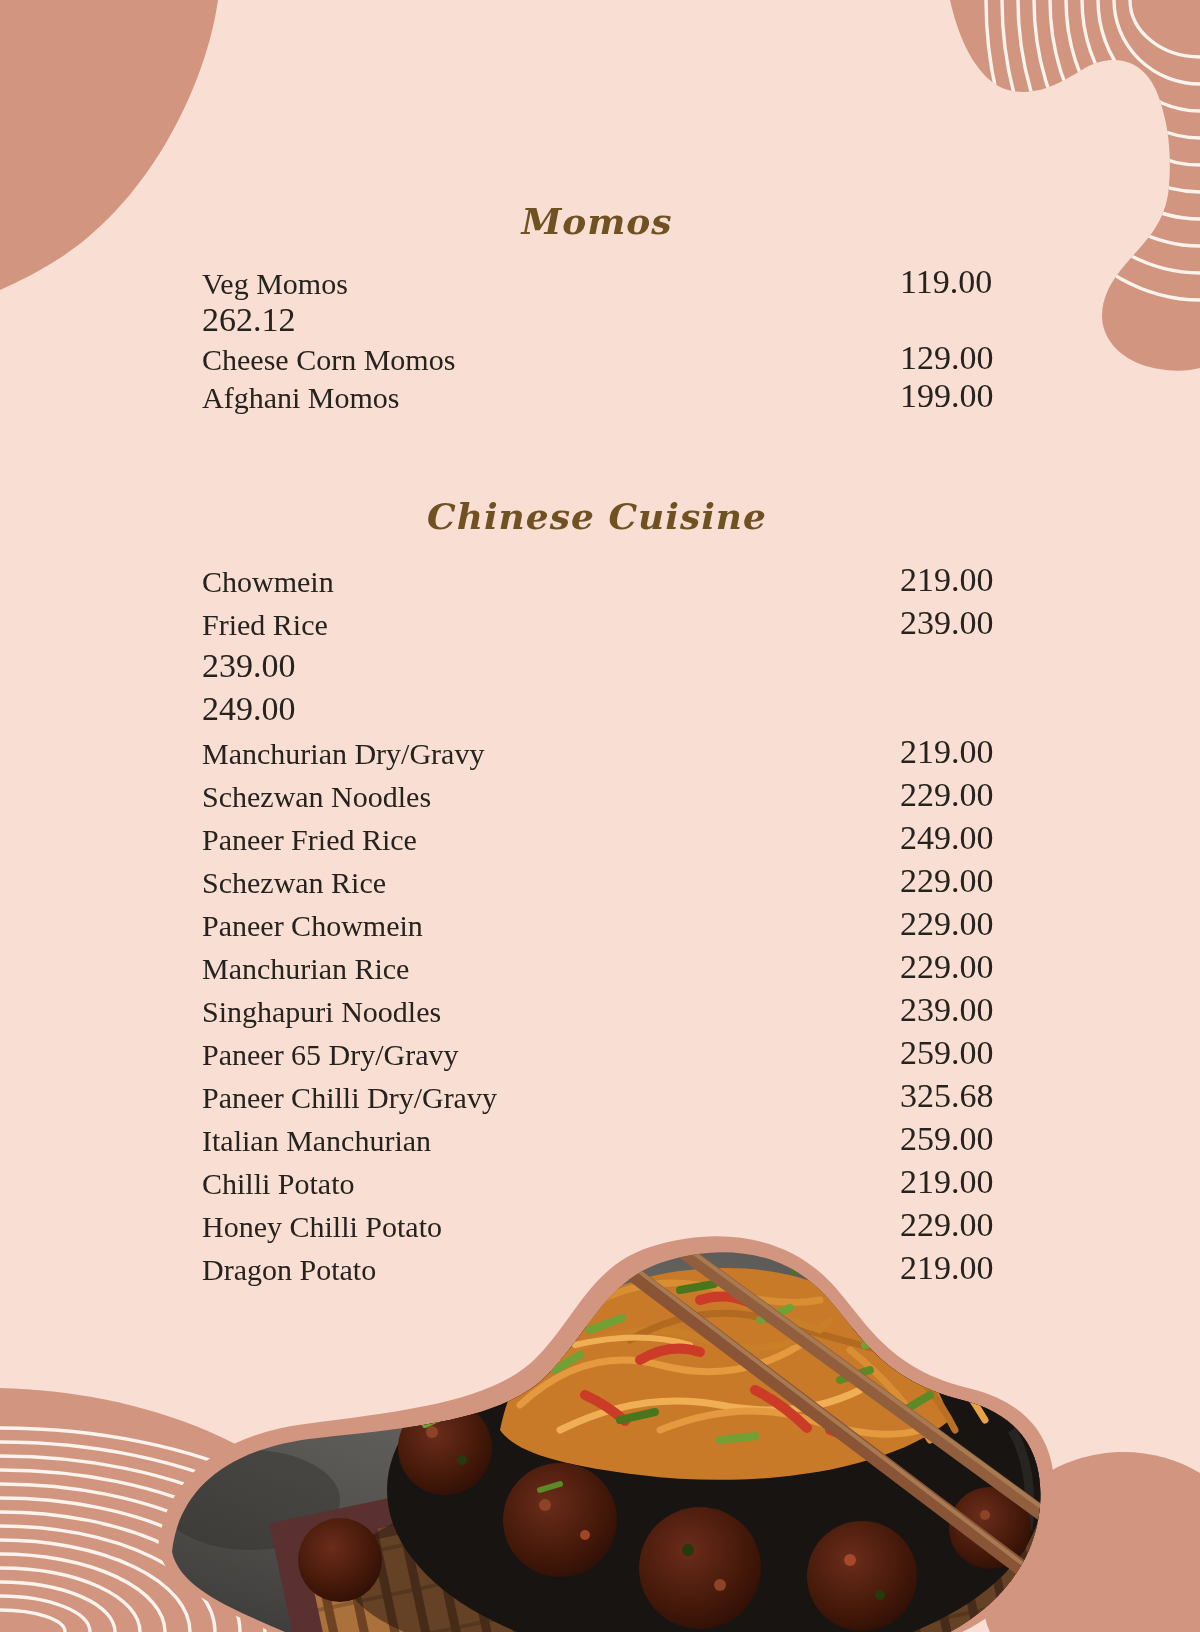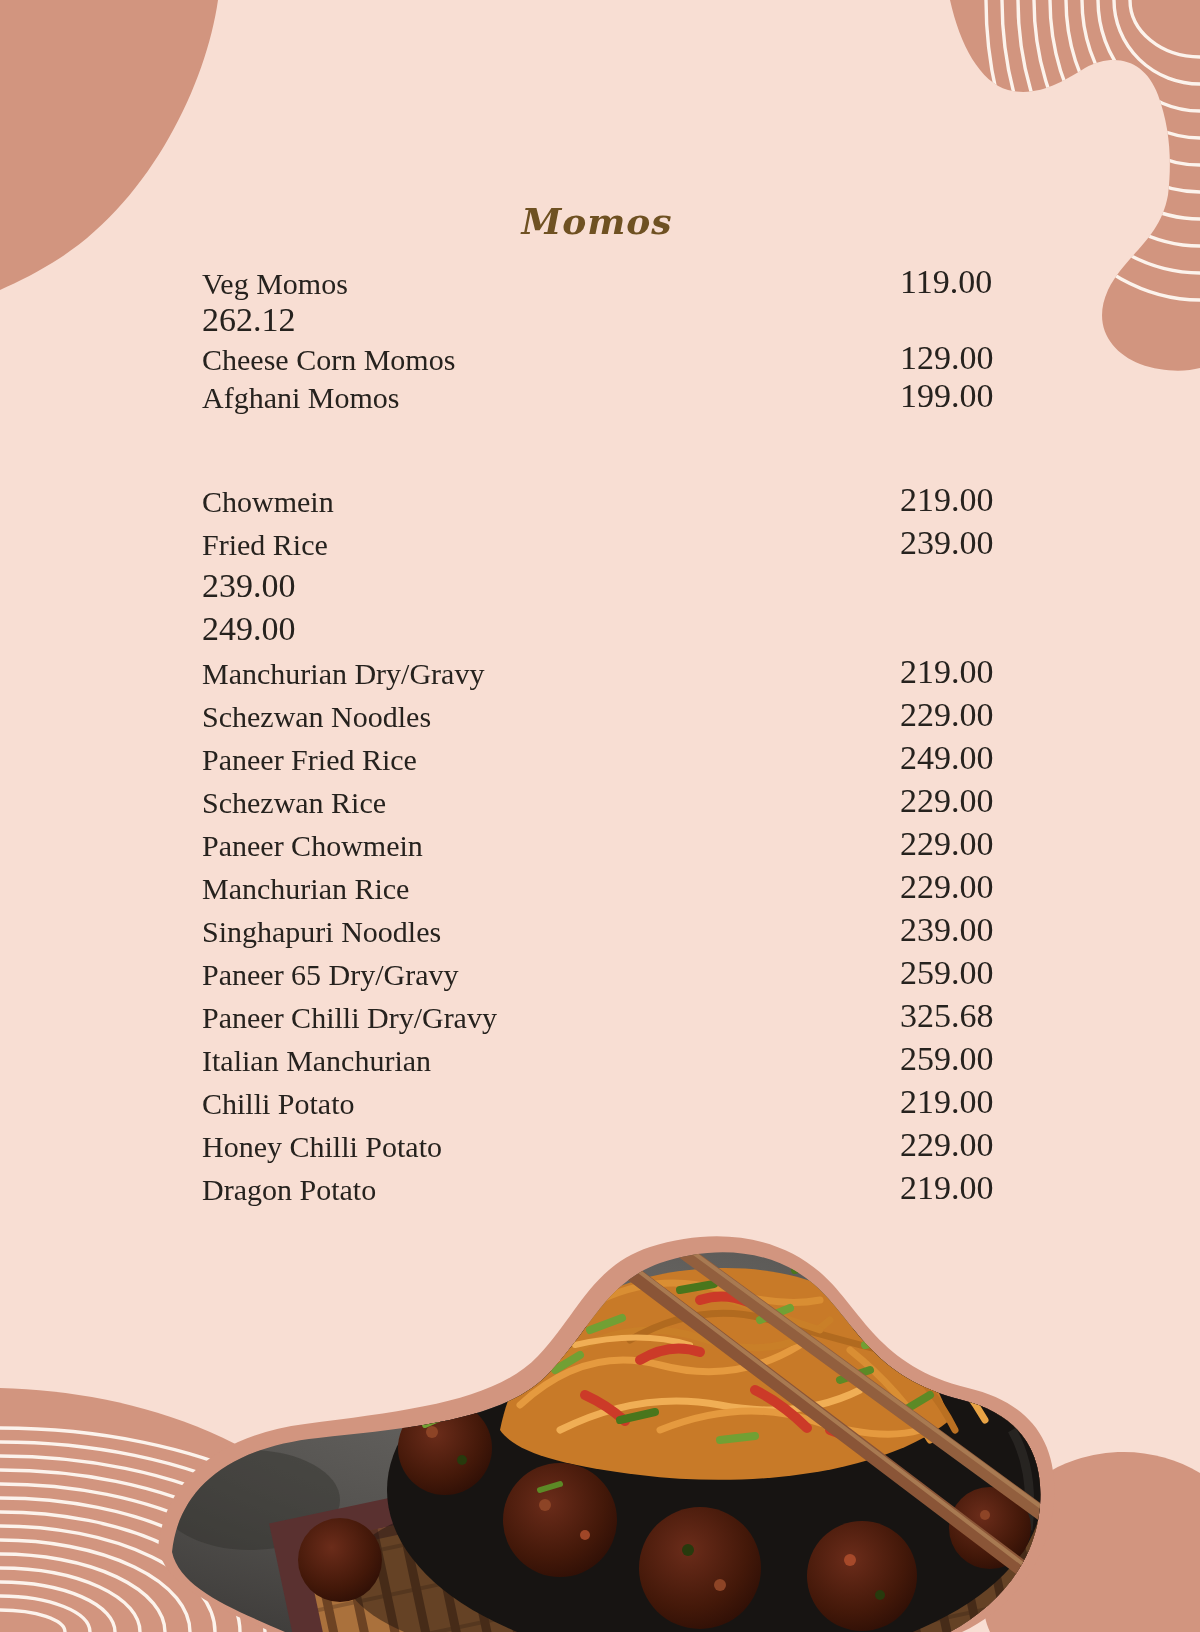--- a/index.html
+++ b/index.html
@@ -206,20 +206,21 @@
           <span class="pr">129.00</span>
         </div>
         <div class="row">
           <span class="nm">Afghani Momos</span>
           <span class="pr">199.00</span>
         </div>
       </div>
   </div>
 
   <div class="section section-chinese">
+    <h2 class="title">Chinese Cuisine</h2>
     <div class="rows">
         <div class="row">
           <span class="nm">Chowmein</span>
           <span class="pr">219.00</span>
         </div>
         <div class="row">
           <span class="nm">Fried Rice</span>
           <span class="pr">239.00</span>
         </div>
         <div class="row">

